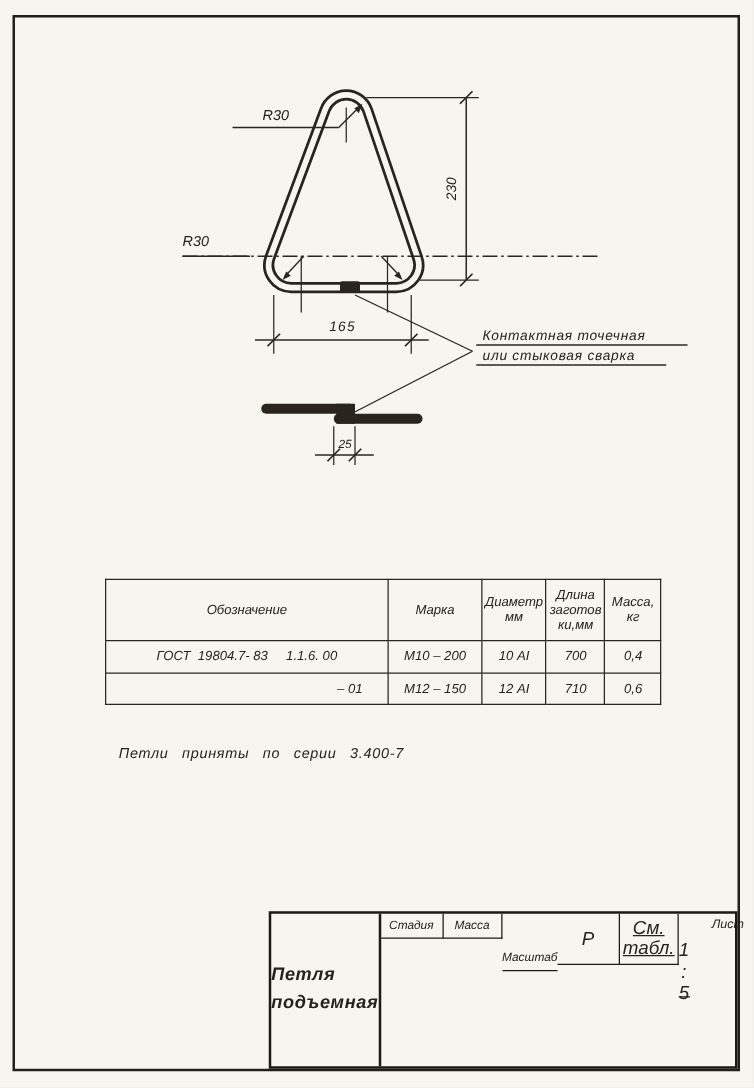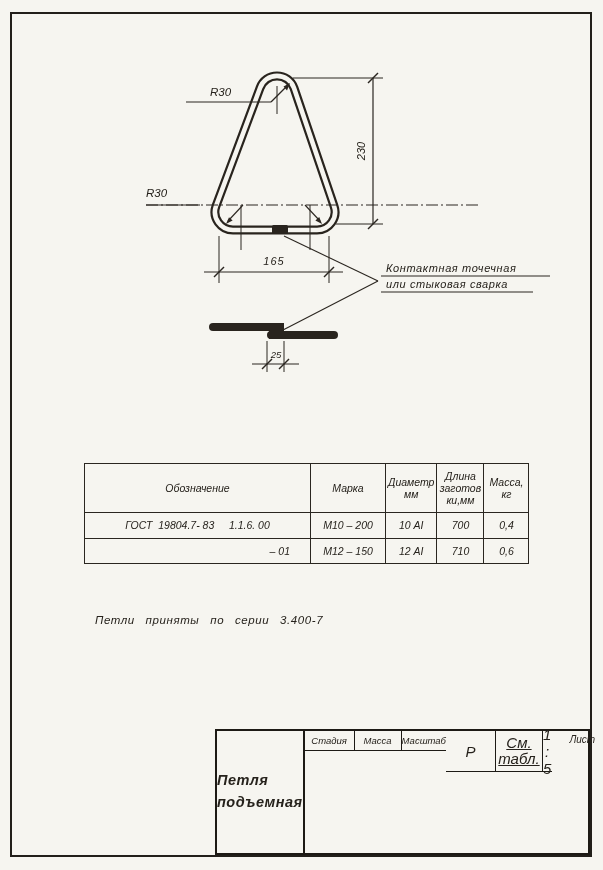--- a/index.html
+++ b/index.html
@@ -35,21 +35,21 @@
     text-align:center;vertical-align:middle;
     padding:0 2px;color:var(--ink);
   }
   .spec-table .hdr{font-size:10.5px;white-space:pre-line;}
   .spec-table .pre{white-space:pre;}
   .spec-table .right{text-align:right;padding-right:20px;}
   
   .series-note{
     position:absolute;left:95px;top:597px;
     font-style:italic;font-size:11.5px;
-    word-spacing:7px;letter-spacing:0.6px;margin-top:17px;
+    word-spacing:7px;letter-spacing:0.6px;
   }
   
   .title-block{
     position:absolute;left:215px;top:729px;width:375px;height:126px;
     border:2.2px solid #1d1a15;box-sizing:border-box;
     display:flex;flex-direction:column;font-style:italic;
   }
   .tb-doc{
     height:46px;border-bottom:2.2px solid #1d1a15;
     display:flex;align-items:center;justify-content:center;
@@ -64,21 +64,21 @@
   .tb-right{flex:1;display:flex;flex-direction:row;}
   .tb-row{display:flex;}
   .tb-cell{
     box-sizing:border-box;border-right:1.8px solid #1d1a15;border-bottom:1.8px solid #1d1a15;
     display:flex;align-items:center;justify-content:center;text-align:center;
   }
   .tb-cell:last-child{border-right:none;}
   .tb-hrow .tb-cell{height:20px;font-size:9.5px;}
   .tb-vrow .tb-cell{height:41px;}
   .tb-srow .tb-cell{height:17px;font-size:10px;border-bottom:none;}
-  .w-stage{width:50px;}.w-mass{width:47px;}.w-scale{flex:1;}
+  .w-stage{width:50px;}.w-mass{width:47px;}.w-scale{flex:1;margin-top:26px;}
   .w-sheet{width:61px;}.w-sheets{flex:1;}
   .v-stage{font-size:15px;}
   .v-mass{font-size:15px;line-height:1.1;white-space:pre-line;text-decoration:underline;}
   .v-scale{font-size:15px;letter-spacing:1px;}
 </style>
 </head>
 <body>
 
 <div class="page">
   <div class="frame"></div>

